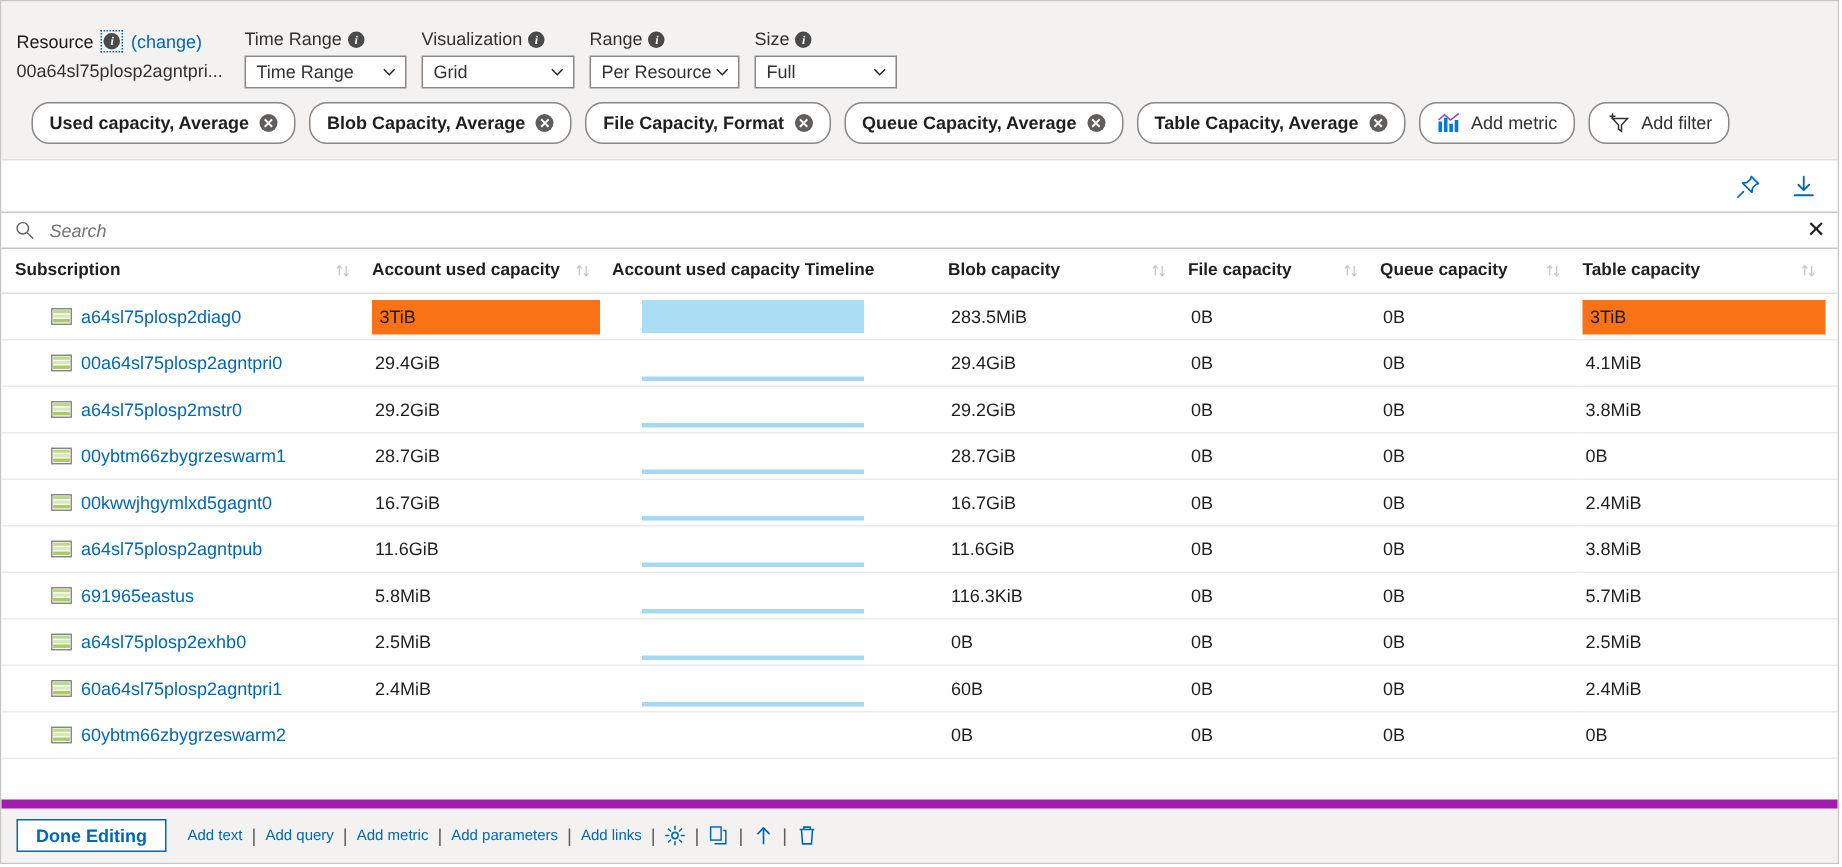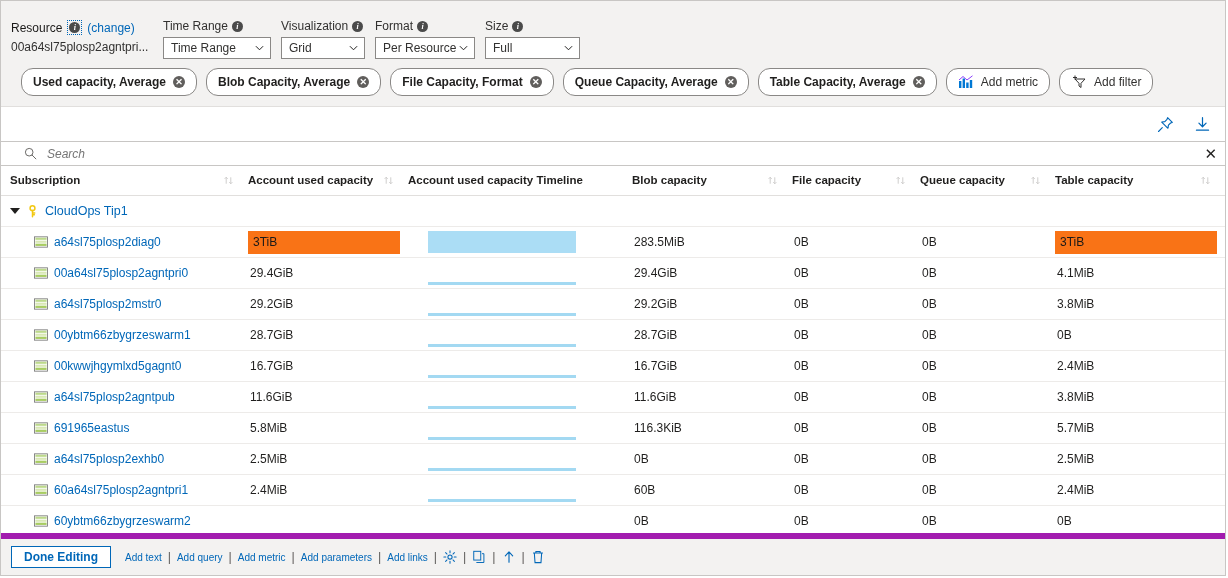--- a/index.html
+++ b/index.html
@@ -62,21 +62,21 @@
     font-size:12px;color:#323130;
     margin-right:10px;
     white-space:nowrap;overflow:hidden;
     cursor:pointer;
   }
   .select .chev{
     position:absolute;right:6px;top:50%;transform:translateY(-50%);
     width:9px;height:9px;
   }
   .sel-timerange{width:108px;}
-  .sel-visualization{width:84px;}
+  .sel-visualization{width:102px;}
   .sel-format{width:100px;padding-right:18px;}
   .sel-size{width:95px;}
   .colsettings{
     height:24px;min-width:115px;
     border:1px solid #0067b8;background:#fff;color:#0067b8;
     font-size:12px;font-weight:bold;
     display:flex;align-items:center;justify-content:center;
     padding:0 12px;box-sizing:border-box;cursor:pointer;
     font-family:"Liberation Sans", sans-serif;
   }
@@ -107,21 +107,21 @@
     display:flex;align-items:center;justify-content:flex-end;
     padding-right:14px;gap:20px;
     border-top:1px solid #e1dfdd;
   }
   .tool-icon{cursor:pointer;line-height:0;}
 
   
   .search-row{
     height:25px;border-top:1px solid #c8c6c4;border-bottom:1px solid #c8c6c4;
     display:flex;align-items:center;background:#fff;
-    padding:0 8px 0 23px;box-sizing:border-box;
+    padding:0 8px 0 9px;box-sizing:border-box;
   }
   .search-input{
     border:none;outline:none;flex:1;
     font-family:"Liberation Sans", sans-serif;
     font-size:12px;font-style:italic;color:#605e5c;
     background:transparent;margin-left:8px;
   }
   .search-input::placeholder{color:#757575;font-style:italic;}
   .clear-x{
     font-size:15px;color:#201f1e;cursor:pointer;line-height:1;
@@ -226,21 +226,21 @@
         <div class="select sel-visualization">
           <span>Grid</span>
           <svg class="chev" viewBox="0 0 10 10">
               <path d="M1 3 L5 7 L9 3" fill="none" stroke="#201f1e" stroke-width="1.1"></path>
             </svg>
         </div>
       </div>
 
       <div class="ctrl">
         <div class="ctrl-label">
-          <span>Format</span>
+          <span>Range</span>
           <span class="info-icon">i</span>
         </div>
         <div class="select sel-format">
           <span>Per Resource</span>
           <svg class="chev" viewBox="0 0 10 10">
               <path d="M1 3 L5 7 L9 3" fill="none" stroke="#201f1e" stroke-width="1.1"></path>
             </svg>
         </div>
       </div>
 
@@ -409,34 +409,20 @@
               <span class="sort-ico">
                 <svg width="11" height="11" viewBox="0 0 12 12">
                     <path d="M3.5 9.5 L3.5 2.5 M1.8 4.2 L3.5 2.4 L5.2 4.2 M8.5 2.5 L8.5 9.5 M6.8 7.8 L8.5 9.6 L10.2 7.8" fill="none" stroke="#a19f9d" stroke-width="1"></path>
                   </svg>
               </span>
             </div>
           </th>
         </tr>
       </thead>
       <tbody>
-        <tr class="group">
-          <td colspan="7">
-            <div class="group-cell">
-              <span class="tri"></span>
-              <span style="line-height:0">
-                <svg width="13" height="13" viewBox="0 0 14 14">
-                  <circle cx="7" cy="3.4" r="2.6" fill="none" stroke="#f2c811" stroke-width="1.6"></circle>
-                  <path d="M7 6 L7 12.6 M7 8.6 L9.4 8.6 M7 10.6 L9 10.6" stroke="#f2c811" stroke-width="1.6" stroke-linecap="round"></path>
-                </svg>
-              </span>
-              <span class="group-name">CloudOps Tip1</span>
-            </div>
-          </td>
-        </tr>
 
       <tr>
             <td>
               <div class="res-cell">
                 <span style="line-height:0"><svg width="14" height="12" viewBox="0 0 16 13">
                     <rect x="0.6" y="0.6" width="14.8" height="11.8" fill="#ffffff" stroke="#7a7a7a" stroke-width="1"></rect>
                     <rect x="1.6" y="1.6" width="12.8" height="2.4" fill="#bcd98a"></rect>
                     <rect x="1.6" y="5" width="12.8" height="2.4" fill="#d9e8b5"></rect>
                     <rect x="1.6" y="8.4" width="12.8" height="2.6" fill="#a8cc62"></rect>
                   </svg></span>

